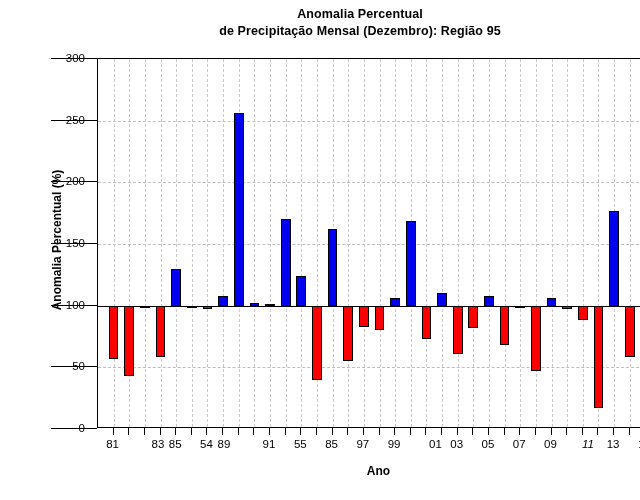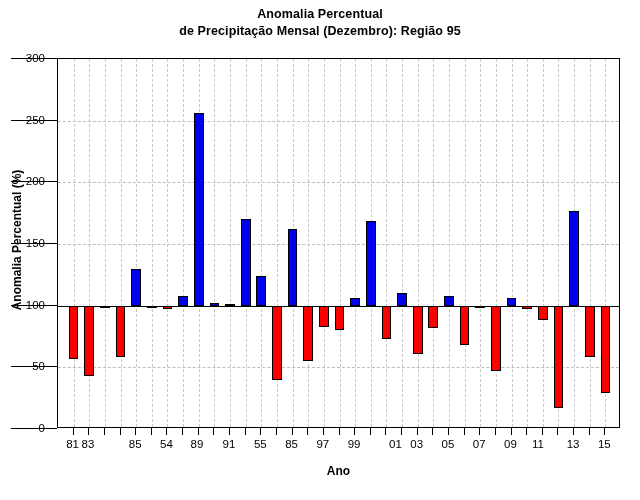--- a/index.html
+++ b/index.html
@@ -3,21 +3,21 @@
 <meta charset="utf-8">
 <title>Anomalia Percentual de Precipitação Mensal</title>
 <style>
   html,body{margin:0;padding:0;}
   body{
     width:640px;height:500px;
     background:#ffffff;
     font-family:"Liberation Sans", sans-serif;
     overflow:hidden;
   }
-  #root{position:relative;width:516px;height:500px;}
+  #root{position:relative;width:516px;height:500px;margin-left:40px;}
 
   .title{
     position:absolute;left:0;top:6px;width:640px;
     text-align:center;
     font-size:12.5px;font-weight:bold;color:#000;
     line-height:17px;
     letter-spacing:.1px;
   }
   .title div{white-space:nowrap;}
 
@@ -199,30 +199,30 @@
       </div>
   <div class="zeroline" style="top: 246.667px;"></div>
     </div>
 
   <div id="xaxis">
     <div id="xticks">
         <div class="xtick" style="left: 15.6389px;"></div>
         <div class="xtlabel" style="left: 15.6389px;">81</div>
         <div class="xtick" style="left: 31.2778px;"></div>
         <div class="xtick" style="left: 46.9167px;"></div>
-        <div class="xtlabel" style="left: 31px;">83</div>
+        <div class="xtlabel" style="left: 61px;">83</div>
         <div class="xtick" style="left: 62.5556px;"></div>
         <div class="xtick" style="left: 78.1944px;"></div>
         <div class="xtlabel" style="left: 78.1944px;">85</div>
         <div class="xtick" style="left: 93.8333px;"></div>
         <div class="xtick" style="left: 109.472px;"></div>
         <div class="xtlabel" style="left: 109.472px;">54</div>
         <div class="xtick" style="left: 125.111px;"></div>
         <div class="xtick" style="left: 140.75px;"></div>
-        <div class="xtlabel" style="left: 140px;">89</div>
+        <div class="xtlabel" style="left: 127px;">89</div>
         <div class="xtick" style="left: 156.389px;"></div>
         <div class="xtick" style="left: 172.028px;"></div>
         <div class="xtlabel" style="left: 172.028px;">91</div>
         <div class="xtick" style="left: 187.667px;"></div>
         <div class="xtick" style="left: 203.306px;"></div>
         <div class="xtlabel" style="left: 203.306px;">55</div>
         <div class="xtick" style="left: 218.944px;"></div>
         <div class="xtick" style="left: 234.583px;"></div>
         <div class="xtlabel" style="left: 234.583px;">85</div>
         <div class="xtick" style="left: 250.222px;"></div>
@@ -241,21 +241,21 @@
         <div class="xtick" style="left: 390.972px;"></div>
         <div class="xtlabel" style="left: 390.972px;">05</div>
         <div class="xtick" style="left: 406.611px;"></div>
         <div class="xtick" style="left: 422.25px;"></div>
         <div class="xtlabel" style="left: 422.25px;">07</div>
         <div class="xtick" style="left: 437.889px;"></div>
         <div class="xtick" style="left: 453.528px;"></div>
         <div class="xtlabel" style="left: 453.528px;">09</div>
         <div class="xtick" style="left: 469.167px;"></div>
         <div class="xtick" style="left: 484.806px;"></div>
-        <div class="xtlabel" style="left: 481px;">11</div>
+        <div class="xtlabel" style="left: 491px; font-style: italic;">11</div>
         <div class="xtick" style="left: 500.444px;"></div>
         <div class="xtick" style="left: 516.083px;"></div>
         <div class="xtlabel" style="left: 516.083px;">13</div>
         <div class="xtick" style="left: 531.722px;"></div>
         <div class="xtick" style="left: 547.361px;"></div>
         <div class="xtlabel" style="left: 547.361px;">15</div>
       </div>
     <div id="xlabel">Ano</div>
   </div>
 

